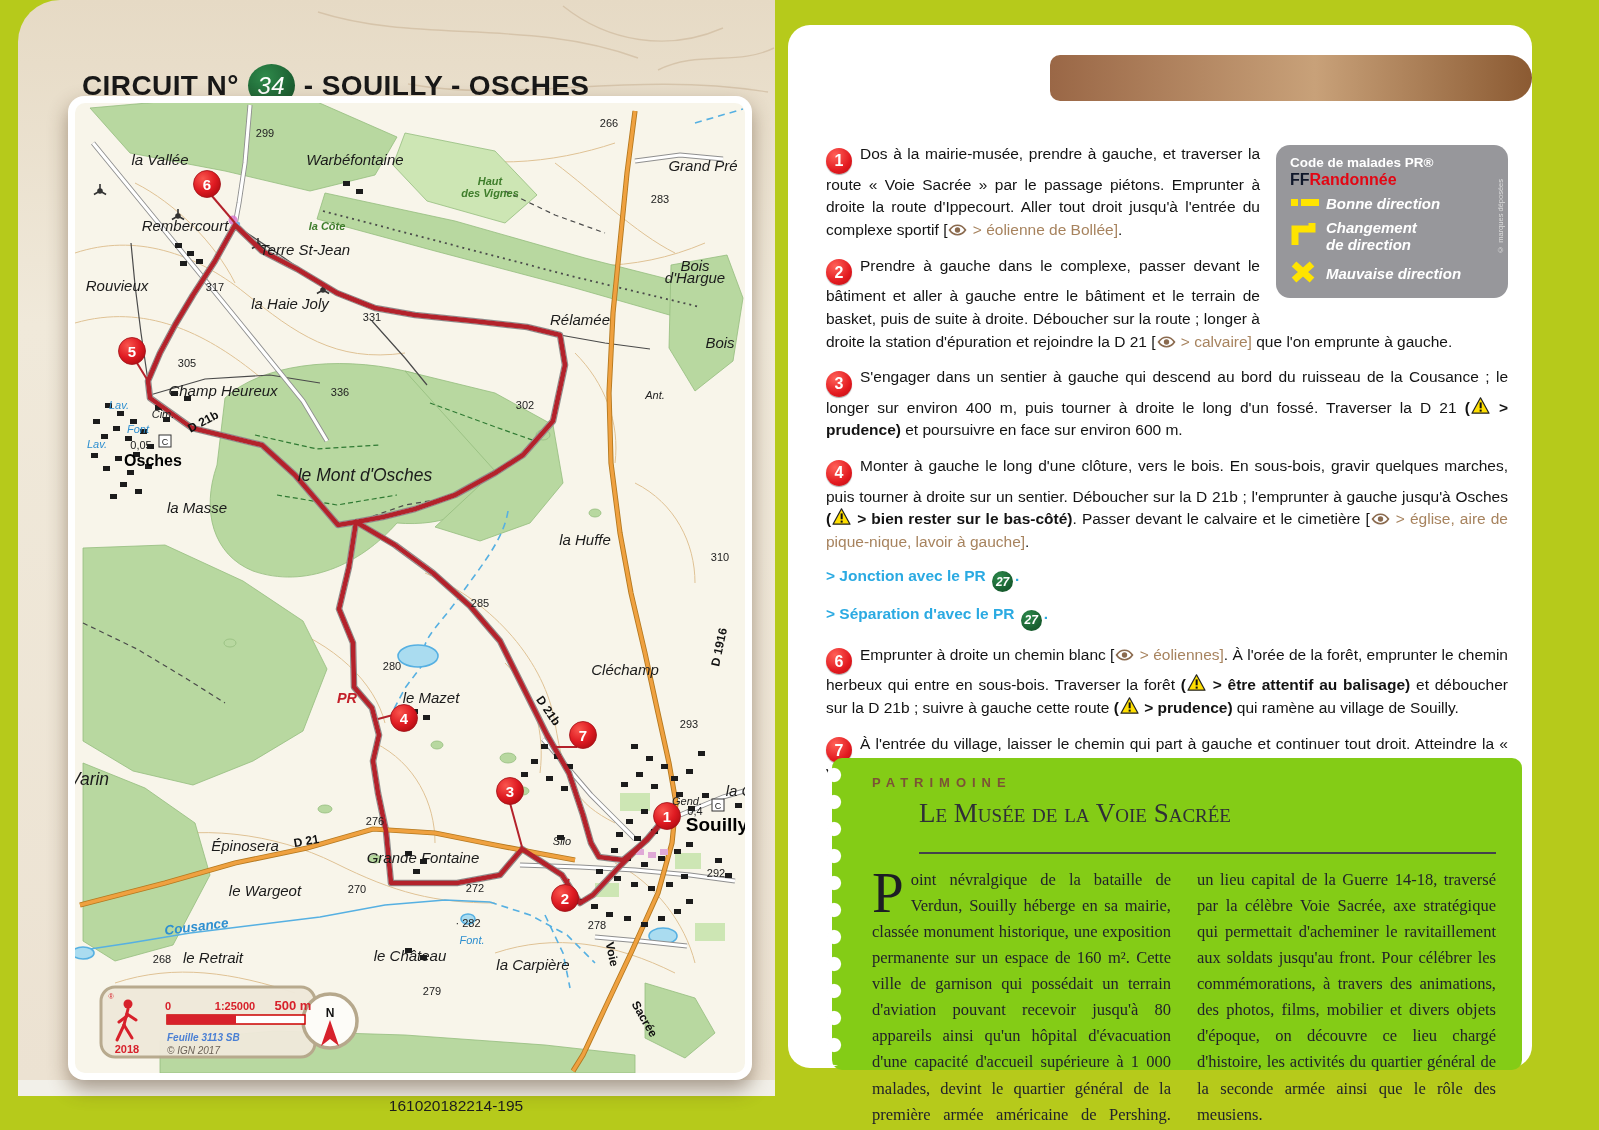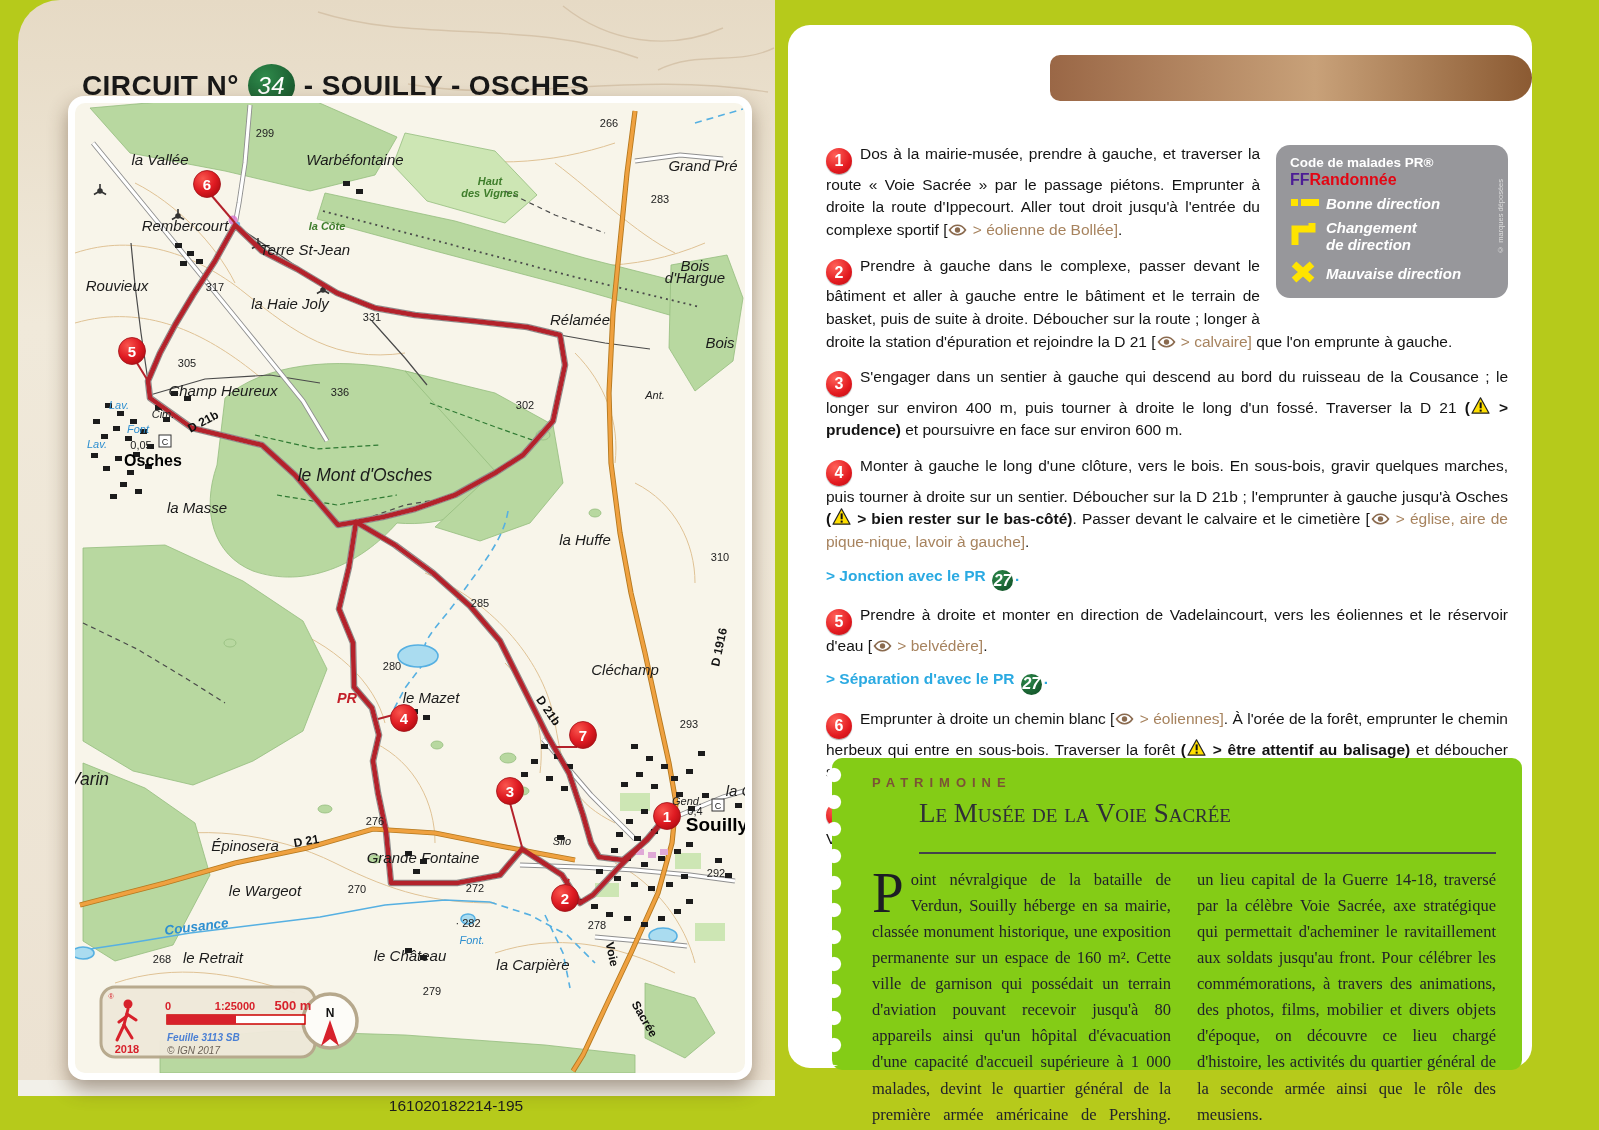--- a/index.html
+++ b/index.html
@@ -44,39 +44,39 @@
   .right-panel{position:absolute;left:788px;top:25px;width:744px;height:1043px;
     background:#fff;border-radius:22px;}
   .brown-band{position:absolute;left:262px;top:30px;width:482px;height:46px;
     background:linear-gradient(90deg,#9a6746,#c8a179 55%,#8b5a32);
     border-radius:10px 23px 23px 10px;}
   .content{position:absolute;left:38px;top:118px;width:682px;}
   .legend{float:right;width:232px;min-height:128px;background:#97979b;border-radius:14px;
     margin:2px 0 12px 16px;padding:10px 14px 10px 14px;box-sizing:border-box;position:relative;}
   .legend-title{color:#fff;font-weight:bold;font-size:13.5px;}
   .legend-brand{font-size:16px;font-weight:bold;margin:1px 0 4px;}
-  .legend-ff{color:#4c1d95;}
+  .legend-ff{color:#0f172a;}
   .legend-rando{color:#e30613;}
   .legend-row{display:flex;align-items:center;margin:6px 0 0;}
   .legend-sym{width:36px;flex:none;}
   .legend-text{color:#fff;font-weight:bold;font-style:italic;font-size:15px;line-height:1.15;}
   .legend-copy{position:absolute;right:3px;top:34px;color:#dcdcdc;font-size:7.5px;
     writing-mode:vertical-rl;transform:rotate(180deg);}
   .step{font-size:15.5px;line-height:1.46;text-align:justify;color:#131313;margin:0 0 13px;}
   .step-badge{display:inline-flex;width:26px;height:26px;border-radius:50%;flex:none;
     background:radial-gradient(circle at 35% 28%,#ff6158,#e2191f 62%,#b80d13);
     color:#fff;font-weight:bold;font-size:16px;align-items:center;justify-content:center;
     margin-right:8px;vertical-align:-7px;box-shadow:0 1px 1px rgba(0,0,0,.35);}
   .seg-br{color:#a7835e;}
   .seg-bo{font-weight:bold;}
   .ic{vertical-align:-1px;margin:0 1px;}
   .link-line{color:#2baae2;font-size:15.5px;margin:1px 0 13px;font-weight:bold;}
   .pr-badge{display:inline-flex;width:21px;height:21px;border-radius:50%;
     background:radial-gradient(circle at 35% 30%,#2d8a4c,#175c2e 70%);color:#fff;
-    font-size:16px;font-weight:bold;font-style:italic;align-items:center;justify-content:center;
+    font-size:12px;font-weight:bold;font-style:italic;align-items:center;justify-content:center;
     margin:0 2px;vertical-align:-5px;}
   
   .patri{position:absolute;left:44px;top:733px;width:690px;height:312px;
     background:#84cc16;border-radius:10px;}
   .torn{position:absolute;left:-7px;top:4px;bottom:4px;width:22px;
     background-image:radial-gradient(circle 7px at 9px 13px,#fff 6.5px,rgba(255,255,255,0) 7.6px);
     background-size:22px 27px;background-repeat:repeat-y;}
   .patri-inner{padding:15px 26px 10px 40px;}
   .kicker{color:#7c5236;font-weight:bold;letter-spacing:6px;font-size:13px;margin:2px 0 8px;}
   .patri-title{font-family:"Liberation Serif",serif;font-variant:small-caps;font-size:27px;
@@ -548,24 +548,20 @@
           </svg><span class="seg-bo"> &gt; prudence)</span><span class=""> et poursuivre en face sur environ 600 m.</span></p>
         <p class="step"><span class="step-badge">4</span><span class="">Monter à gauche le long d'une clôture, vers le bois. En sous-bois, gravir quelques marches, puis tourner à droite sur un sentier. Déboucher sur la D 21b ; l'emprunter à gauche jusqu'à Osches </span><span class="seg-bo">(</span><svg class="ic" width="19" height="17" viewBox="0 0 24 22">
             <path d="M12,1 L23,21 H1 Z" fill="#ffdf00" stroke="#222" stroke-width="1.6" stroke-linejoin="round"></path>
             <rect x="10.9" y="7" width="2.6" height="7.6" fill="#111"></rect>
             <rect x="10.9" y="16.3" width="2.6" height="2.6" fill="#111"></rect>
           </svg><span class="seg-bo"> &gt; bien rester sur le bas-côté)</span><span class="">. Passer devant le calvaire et le cimetière </span><span class="">[</span><svg class="ic" width="19" height="12" viewBox="0 0 24 14">
             <path d="M12,1 C6,1 2,7 2,7 C2,7 6,13 12,13 C18,13 22,7 22,7 C22,7 18,1 12,1 Z" fill="none" stroke="#8a6a4e" stroke-width="2.2"></path>
             <circle cx="12" cy="7" r="3.4" fill="#8a6a4e"></circle>
           </svg><span class="seg-br"> &gt; église, aire de pique-nique, lavoir à gauche]</span><span class="">.</span></p>
         <p class="link-line">&gt; Jonction avec le PR <span class="pr-badge">27</span>.</p>
-        <p class="step"><span class="step-badge">5</span><span class="">Prendre à droite et monter en direction de Vadelaincourt, vers les éoliennes et le réservoir d'eau </span><span class="">[</span><svg class="ic" width="19" height="12" viewBox="0 0 24 14">
-            <path d="M12,1 C6,1 2,7 2,7 C2,7 6,13 12,13 C18,13 22,7 22,7 C22,7 18,1 12,1 Z" fill="none" stroke="#8a6a4e" stroke-width="2.2"></path>
-            <circle cx="12" cy="7" r="3.4" fill="#8a6a4e"></circle>
-          </svg><span class="seg-br"> &gt; belvédère]</span><span class="">.</span></p>
         <p class="link-line">&gt; Séparation d'avec le PR <span class="pr-badge">27</span>.</p>
         <p class="step"><span class="step-badge">6</span><span class="">Emprunter à droite un chemin blanc </span><span class="">[</span><svg class="ic" width="19" height="12" viewBox="0 0 24 14">
             <path d="M12,1 C6,1 2,7 2,7 C2,7 6,13 12,13 C18,13 22,7 22,7 C22,7 18,1 12,1 Z" fill="none" stroke="#8a6a4e" stroke-width="2.2"></path>
             <circle cx="12" cy="7" r="3.4" fill="#8a6a4e"></circle>
           </svg><span class="seg-br"> &gt; éoliennes]</span><span class="">. À l'orée de la forêt, emprunter le chemin herbeux qui entre en sous-bois. Traverser la forêt </span><span class="seg-bo">(</span><svg class="ic" width="19" height="17" viewBox="0 0 24 22">
             <path d="M12,1 L23,21 H1 Z" fill="#ffdf00" stroke="#222" stroke-width="1.6" stroke-linejoin="round"></path>
             <rect x="10.9" y="7" width="2.6" height="7.6" fill="#111"></rect>
             <rect x="10.9" y="16.3" width="2.6" height="2.6" fill="#111"></rect>
           </svg><span class="seg-bo"> &gt; être attentif au balisage)</span><span class=""> et déboucher sur la D 21b ; suivre à gauche cette route </span><span class="seg-bo">(</span><svg class="ic" width="19" height="17" viewBox="0 0 24 22">
             <path d="M12,1 L23,21 H1 Z" fill="#ffdf00" stroke="#222" stroke-width="1.6" stroke-linejoin="round"></path>

